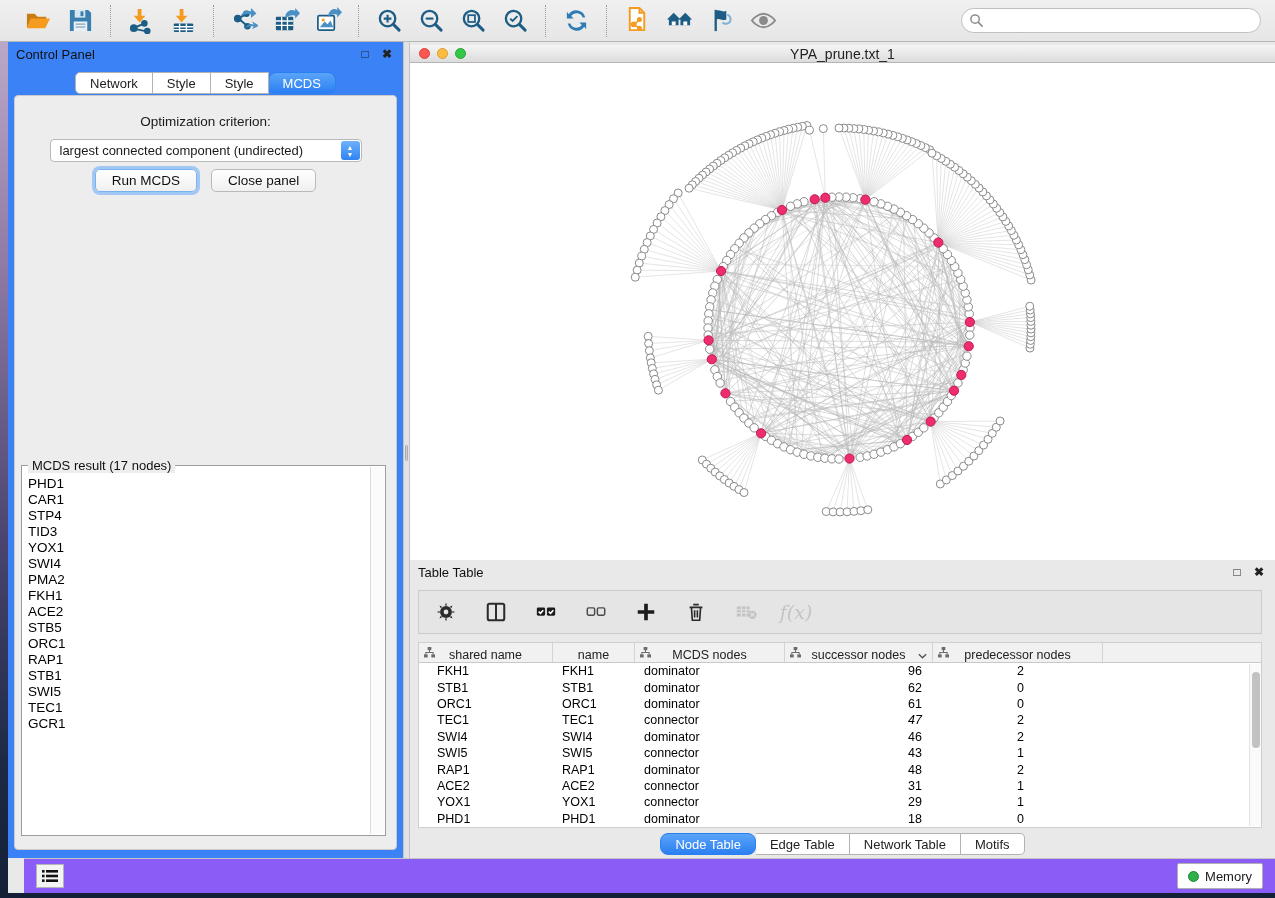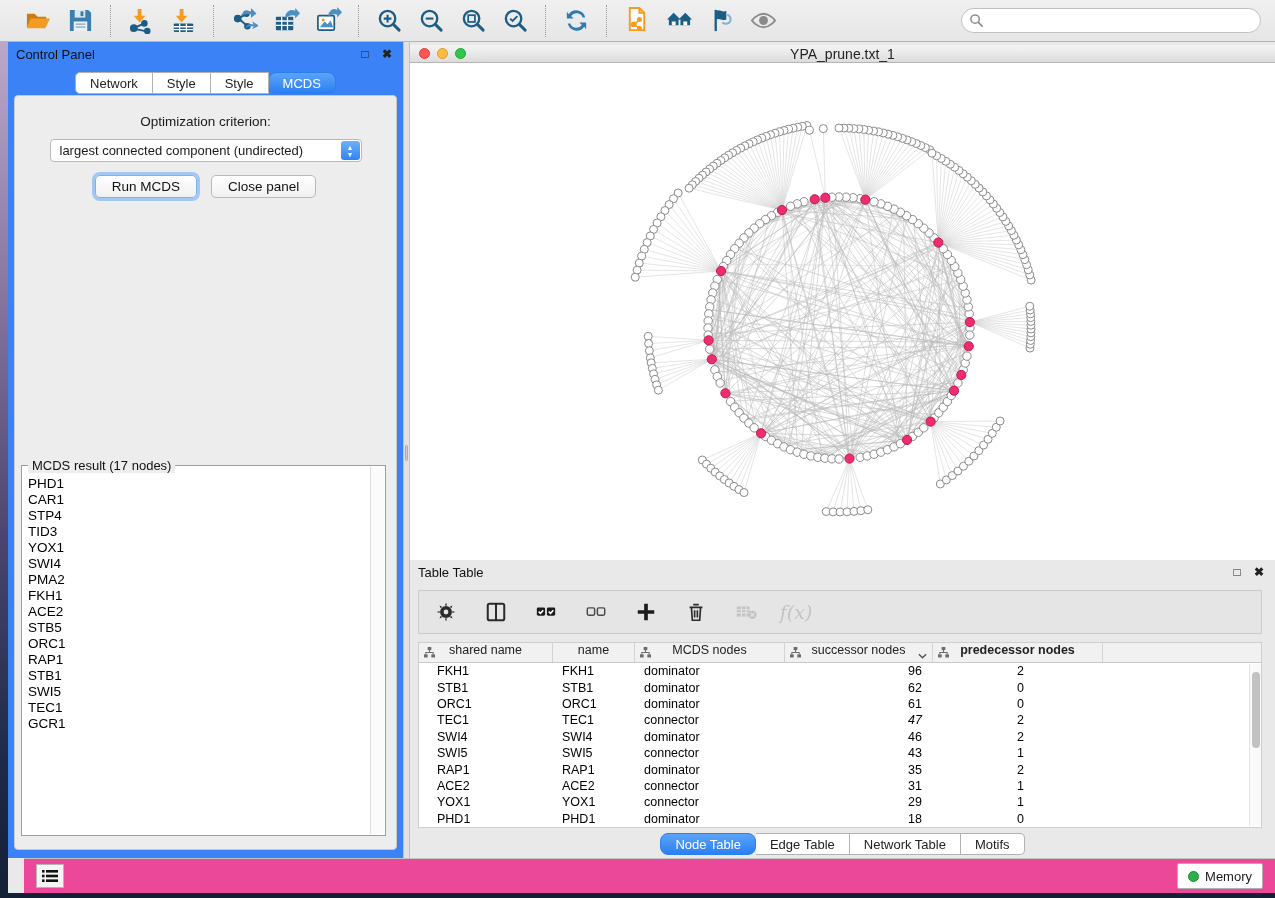--- a/index.html
+++ b/index.html
@@ -51,21 +51,21 @@
   #criterion-select {
     position:relative; margin:10px auto 0; width:312px; height:23px; background:#fff;
     border:1px solid #b9b9b9; border-radius:4px; display:flex; align-items:center;
     padding-left:9px; font-size:13px; cursor:default;
   }
   #criterion-select .stepper {
     position:absolute; right:1px; top:1px; bottom:1px; width:19px; border-radius:3px;
     background:linear-gradient(#6fb1f9,#2f84f3); color:#fff; display:flex; flex-direction:column;
     align-items:center; justify-content:center; font-size:7px; line-height:7px;
   }
-  .btn-row { display:flex; justify-content:center; gap:14px; margin-top:13px; }
+  .btn-row { display:flex; justify-content:center; gap:14px; margin-top:7px; }
   .mac-btn {
     height:23px; padding:0 16px; background:linear-gradient(#ffffff,#f0f0f0);
     border:1px solid #b9b9b9; border-radius:5px; font-size:13.5px; font-family:"Liberation Sans",sans-serif;
     color:#111; cursor:default;
   }
   .mac-btn.focused { box-shadow:0 0 0 3px rgba(110,175,250,.6); border-color:#7ab2ef; }
   #mcds-fieldset {
     position:absolute; left:6px; right:10px; top:369px; bottom:13px;
     border:1px solid #9d9d9d; background:#fff;
   }
@@ -95,31 +95,31 @@
   #tp-toolbar {
     position:absolute; left:8px; right:13px; top:30px; height:44px;
     background:#e5e5e5; border:1px solid #cbcbcb; display:flex; align-items:center; gap:20px; padding:0 12px;
   }
   .tp-btn { width:30px; height:30px; display:flex; align-items:center; justify-content:center; }
   .tp-btn svg { width:22px; height:22px; }
   .tp-btn.disabled { opacity:.45; }
   .fx-label { font-family:"DejaVu Serif", serif; font-style:italic; font-size:19px; color:#9a9a9a; }
   #tp-table { position:absolute; left:8px; right:13px; top:82px; height:186px; background:#fff; border:1px solid #cfcfcf; }
   #tp-header { display:flex; height:20px; background:#f1f1f1; border-bottom:1px solid #c9c9c9; }
-  .th { position:relative; display:flex; align-items:flex-start; justify-content:center; border-right:1px solid #d4d4d4; font-size:12.5px; color:#222; }
+  .th { position:relative; display:flex; align-items:flex-end; justify-content:center; border-right:1px solid #d4d4d4; font-size:12.5px; color:#222; }
   .th .tree { position:absolute; left:5px; top:4px; }
   .th .sort { position:absolute; right:5px; top:6px; }
   .tr { display:flex; height:16.4px; }
   .td { font-size:12.5px; color:#000; display:flex; align-items:center; }
   #tp-vscroll { position:absolute; right:0px; top:21px; bottom:1px; width:12px; background:#fafafa; border-left:1px solid #e2e2e2; }
   #tp-vscroll .thumb { position:absolute; left:2px; width:8px; top:8px; height:76px; background:#c2c2c2; border-radius:4px; }
   #tp-tabs { position:absolute; left:0; right:0; top:273px; display:flex; justify-content:center; }
   
   #status-bar {
-    position:absolute; left:0; right:0; bottom:0; height:35px; background:#ec4899; border-top:1px solid #c4c4c4;
+    position:absolute; left:0; right:0; bottom:0; height:35px; background:#8b5cf6; border-top:1px solid #c4c4c4;
     display:flex; align-items:center; padding:0 12px;margin-left:16px;
   }
   .sb-btn { width:28px; height:24px; border:1px solid #b5b5b5; background:#f4f4f4; display:flex; align-items:center; justify-content:center; }
   #memory-btn {
     margin-left:auto; height:26px; border:1px solid #b0b0b0; background:#fff; border-radius:2px;
     display:flex; align-items:center; gap:6px; padding:0 10px; font-size:13px;
   }
   #memory-dot { width:11px; height:11px; border-radius:50%; background:#2faf4a; border:1px solid #1d8a35; }
 </style>
 </head>
@@ -1163,21 +1163,21 @@
                   <rect x="0" y="8" width="4" height="3.4"></rect>
                   <rect x="8" y="8" width="4" height="3.4"></rect>
                 </g>
                 <path d="M6 3.4v2.6M2 8V6h8v2" fill="none" stroke="#6b6b6b" stroke-width="1.1"></path>
               </svg></span>
             <span>successor nodes</span>
             <span class="sort"><svg width="9" height="7" viewBox="0 0 10 7">
                 <path d="M1 1l4 4 4-4" fill="none" stroke="#555" stroke-width="1.6"></path>
               </svg></span>
           </div>
-          <div class="th" style="width: 170px; font-weight: bold;">
+          <div class="th" style="width: 170px;">
             <span class="tree"><svg width="11" height="11" viewBox="0 0 12 12">
                 <g fill="#6b6b6b">
                   <rect x="4" y="0" width="4" height="3.4"></rect>
                   <rect x="0" y="8" width="4" height="3.4"></rect>
                   <rect x="8" y="8" width="4" height="3.4"></rect>
                 </g>
                 <path d="M6 3.4v2.6M2 8V6h8v2" fill="none" stroke="#6b6b6b" stroke-width="1.1"></path>
               </svg></span>
             <span>predecessor nodes</span>
           </div>
@@ -1222,21 +1222,21 @@
             <div class="td" style="width: 134px; justify-content: flex-start; padding: 0px 0px 0px 18px;">SWI5</div>
             <div class="td" style="width: 82px; justify-content: flex-start; padding: 0px 0px 0px 9px;">SWI5</div>
             <div class="td" style="width: 150px; justify-content: flex-start; padding: 0px 0px 0px 9px;">connector</div>
             <div class="td" style="width: 148px; justify-content: flex-end; padding: 0px 11px 0px 0px;">43</div>
             <div class="td" style="width: 170px; justify-content: flex-end; padding: 0px 79px 0px 0px;">1</div>
           </div>
           <div class="tr">
             <div class="td" style="width: 134px; justify-content: flex-start; padding: 0px 0px 0px 18px;">RAP1</div>
             <div class="td" style="width: 82px; justify-content: flex-start; padding: 0px 0px 0px 9px;">RAP1</div>
             <div class="td" style="width: 150px; justify-content: flex-start; padding: 0px 0px 0px 9px;">dominator</div>
-            <div class="td" style="width: 148px; justify-content: flex-end; padding: 0px 11px 0px 0px;">35</div>
+            <div class="td" style="width: 148px; justify-content: flex-end; padding: 0px 11px 0px 0px;">48</div>
             <div class="td" style="width: 170px; justify-content: flex-end; padding: 0px 79px 0px 0px;">2</div>
           </div>
           <div class="tr">
             <div class="td" style="width: 134px; justify-content: flex-start; padding: 0px 0px 0px 18px;">ACE2</div>
             <div class="td" style="width: 82px; justify-content: flex-start; padding: 0px 0px 0px 9px;">ACE2</div>
             <div class="td" style="width: 150px; justify-content: flex-start; padding: 0px 0px 0px 9px;">connector</div>
             <div class="td" style="width: 148px; justify-content: flex-end; padding: 0px 11px 0px 0px;">31</div>
             <div class="td" style="width: 170px; justify-content: flex-end; padding: 0px 79px 0px 0px;">1</div>
           </div>
           <div class="tr">

